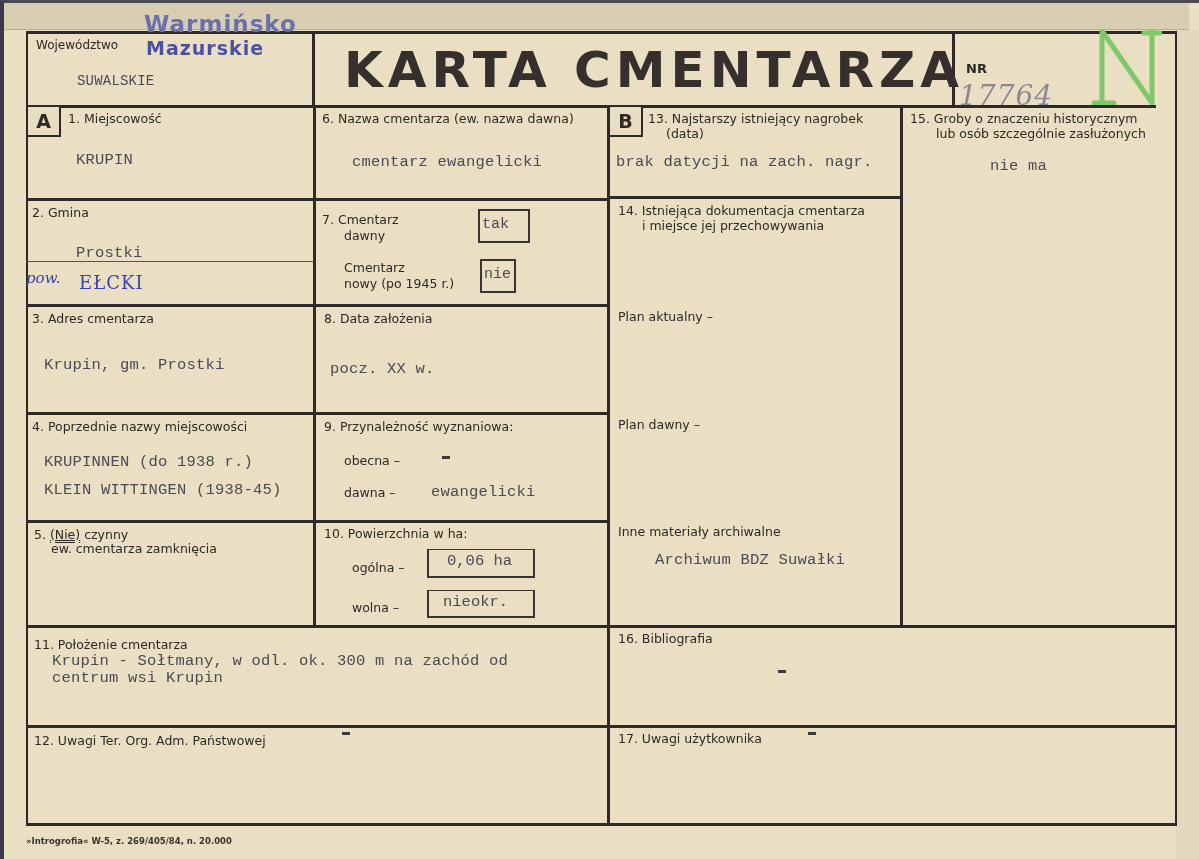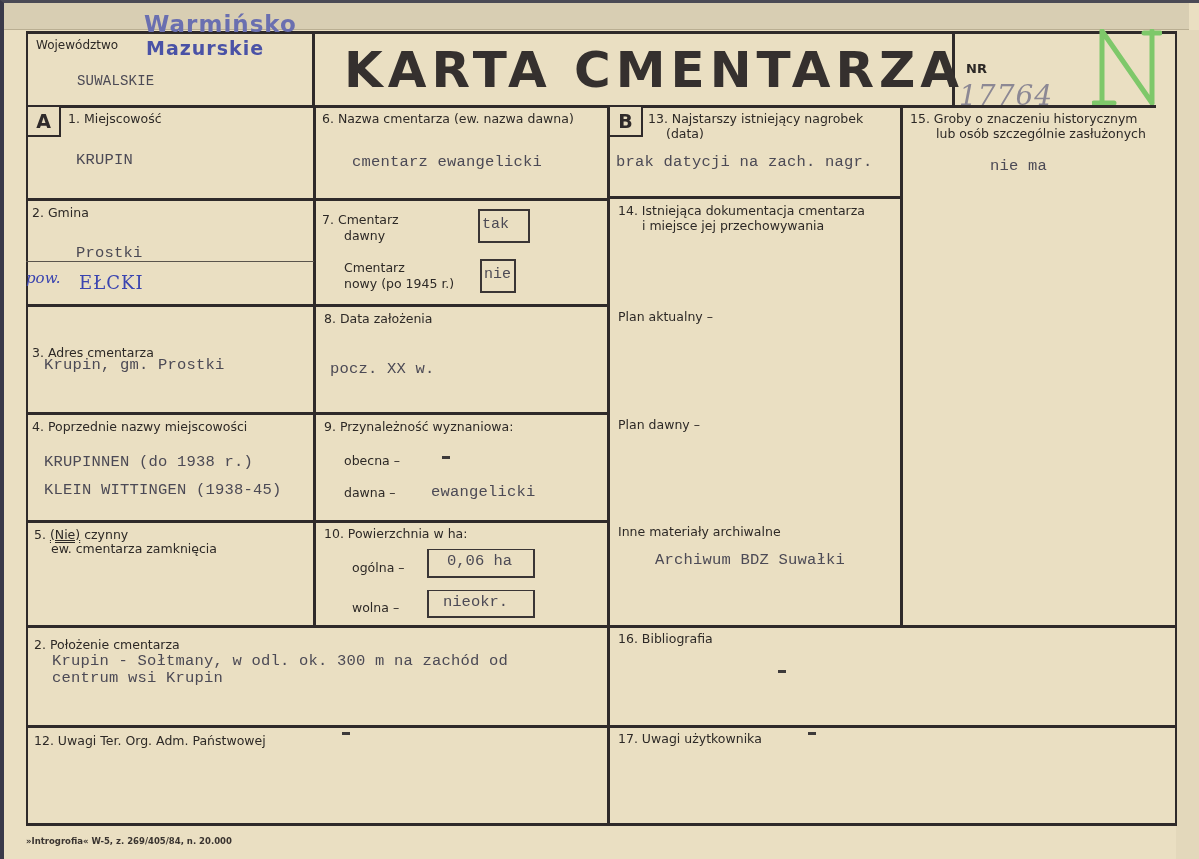--- a/index.html
+++ b/index.html
@@ -109,21 +109,21 @@
 
   <div class="sec-box" style="left:24px;top:104px;">A</div>
   <div class="label" style="left:64px;top:108px;">1. Miejscowość</div>
   <div class="typed" style="left:72px;top:148px;">KRUPIN</div>
 
   <div class="label" style="left:28px;top:202px;">2. Gmina</div>
   <div class="typed" style="left:72px;top:241px;">Prostki</div>
   <div class="hand" style="left:22px;top:266px;font-size:15px;">pow.</div>
   <div class="hand" style="left:75px;top:269px;font-size:18px;font-style:normal;letter-spacing:1px;">EŁCKI</div>
 
-  <div class="label" style="left:28px;top:308px;margin-top:34px;">3. Adres cmentarza</div>
+  <div class="label" style="left:28px;top:308px;">3. Adres cmentarza</div>
   <div class="typed" style="left:40px;top:353px;">Krupin, gm. Prostki</div>
 
   <div class="label" style="left:28px;top:416px;">4. Poprzednie nazwy miejscowości</div>
   <div class="typed" style="left:40px;top:450px;">KRUPINNEN (do 1938 r.)</div>
   <div class="typed" style="left:40px;top:478px;">KLEIN WITTINGEN (1938-45)</div>
 
   <div class="label" style="left:30px;top:524px;">
     <span>5.</span>
     <span style="text-decoration:underline double;">(Nie)</span>
     <span>czynny</span>
@@ -148,21 +148,21 @@
   <div class="dash" style="left:438px;top:453px;"></div>
   <div class="label" style="left:340px;top:482px;">dawna –</div>
   <div class="typed" style="left:427px;top:480px;">ewangelicki</div>
 
   <div class="label" style="left:320px;top:523px;">10. Powierzchnia w ha:</div>
   <div class="label" style="left:348px;top:557px;">ogólna –</div>
   <div class="valbox" style="left:423px;top:546px;width:108px;height:29px;">0,06 ha</div>
   <div class="label" style="left:348px;top:597px;">wolna –</div>
   <div class="valbox" style="left:423px;top:587px;width:108px;height:28px;padding-left:14px;">nieokr.</div>
 
-  <div class="label" style="left:30px;top:634px;">2. Położenie cmentarza</div>
+  <div class="label" style="left:30px;top:634px;">11. Położenie cmentarza</div>
   <div class="typed" style="left:48px;top:649px;">Krupin - Sołtmany, w odl. ok. 300 m na zachód od</div>
   <div class="typed" style="left:48px;top:666px;">centrum wsi Krupin</div>
 
   <div class="label" style="left:30px;top:730px;">12. Uwagi Ter. Org. Adm. Państwowej</div>
   <div class="dash" style="left:338px;top:729px;"></div>
 
   <div class="sec-box" style="left:606px;top:104px;border-left:none;">B</div>
   <div class="label" style="left:644px;top:108px;">13. Najstarszy istniejący nagrobek</div>
   <div class="label" style="left:662px;top:123px;">(data)</div>
   <div class="typed" style="left:612px;top:150px;">brak datycji na zach. nagr.</div>

